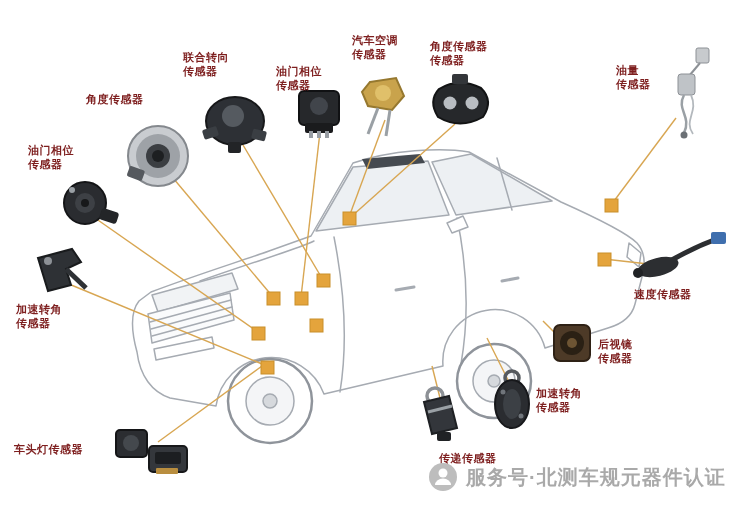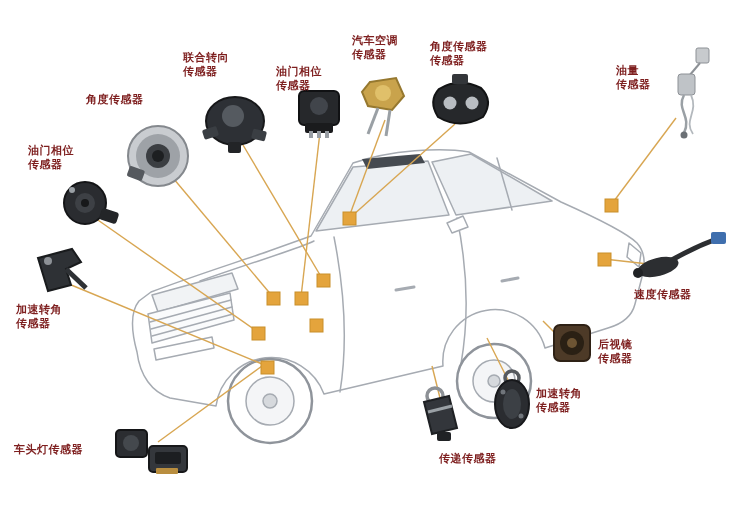--- a/index.html
+++ b/index.html
@@ -232,14 +232,22 @@
   <div class="label" style="left:16px;top:302px;">加速转角
 传感器</div>
   <div class="label" style="left:634px;top:287px;">速度传感器</div>
   <div class="label" style="left:598px;top:329px;margin-top:8px;">后视镜
 传感器</div>
   <div class="label" style="left:536px;top:377px;margin-top:9px;">加速转角
 传感器</div>
   <div class="label" style="left:413px;top:451px;margin-left:26px;">传递传感器</div>
   <div class="label" style="left:14px;top:442px;">车头灯传感器</div>
 
+  <div class="watermark">
+    <svg width="30" height="30" viewBox="0 0 30 30">
+      <circle class="wm-bg" cx="15" cy="15" r="14"></circle>
+      <circle cx="15" cy="11" r="4.5" fill="#ffffff"></circle>
+      <path d="M7 23 a8 6.5 0 0 1 16 0 Z" fill="#ffffff"></path>
+    </svg>
+    <span>服务号·北测车规元器件认证</span>
+  </div>
 
 </div>
 
 </body></html>

